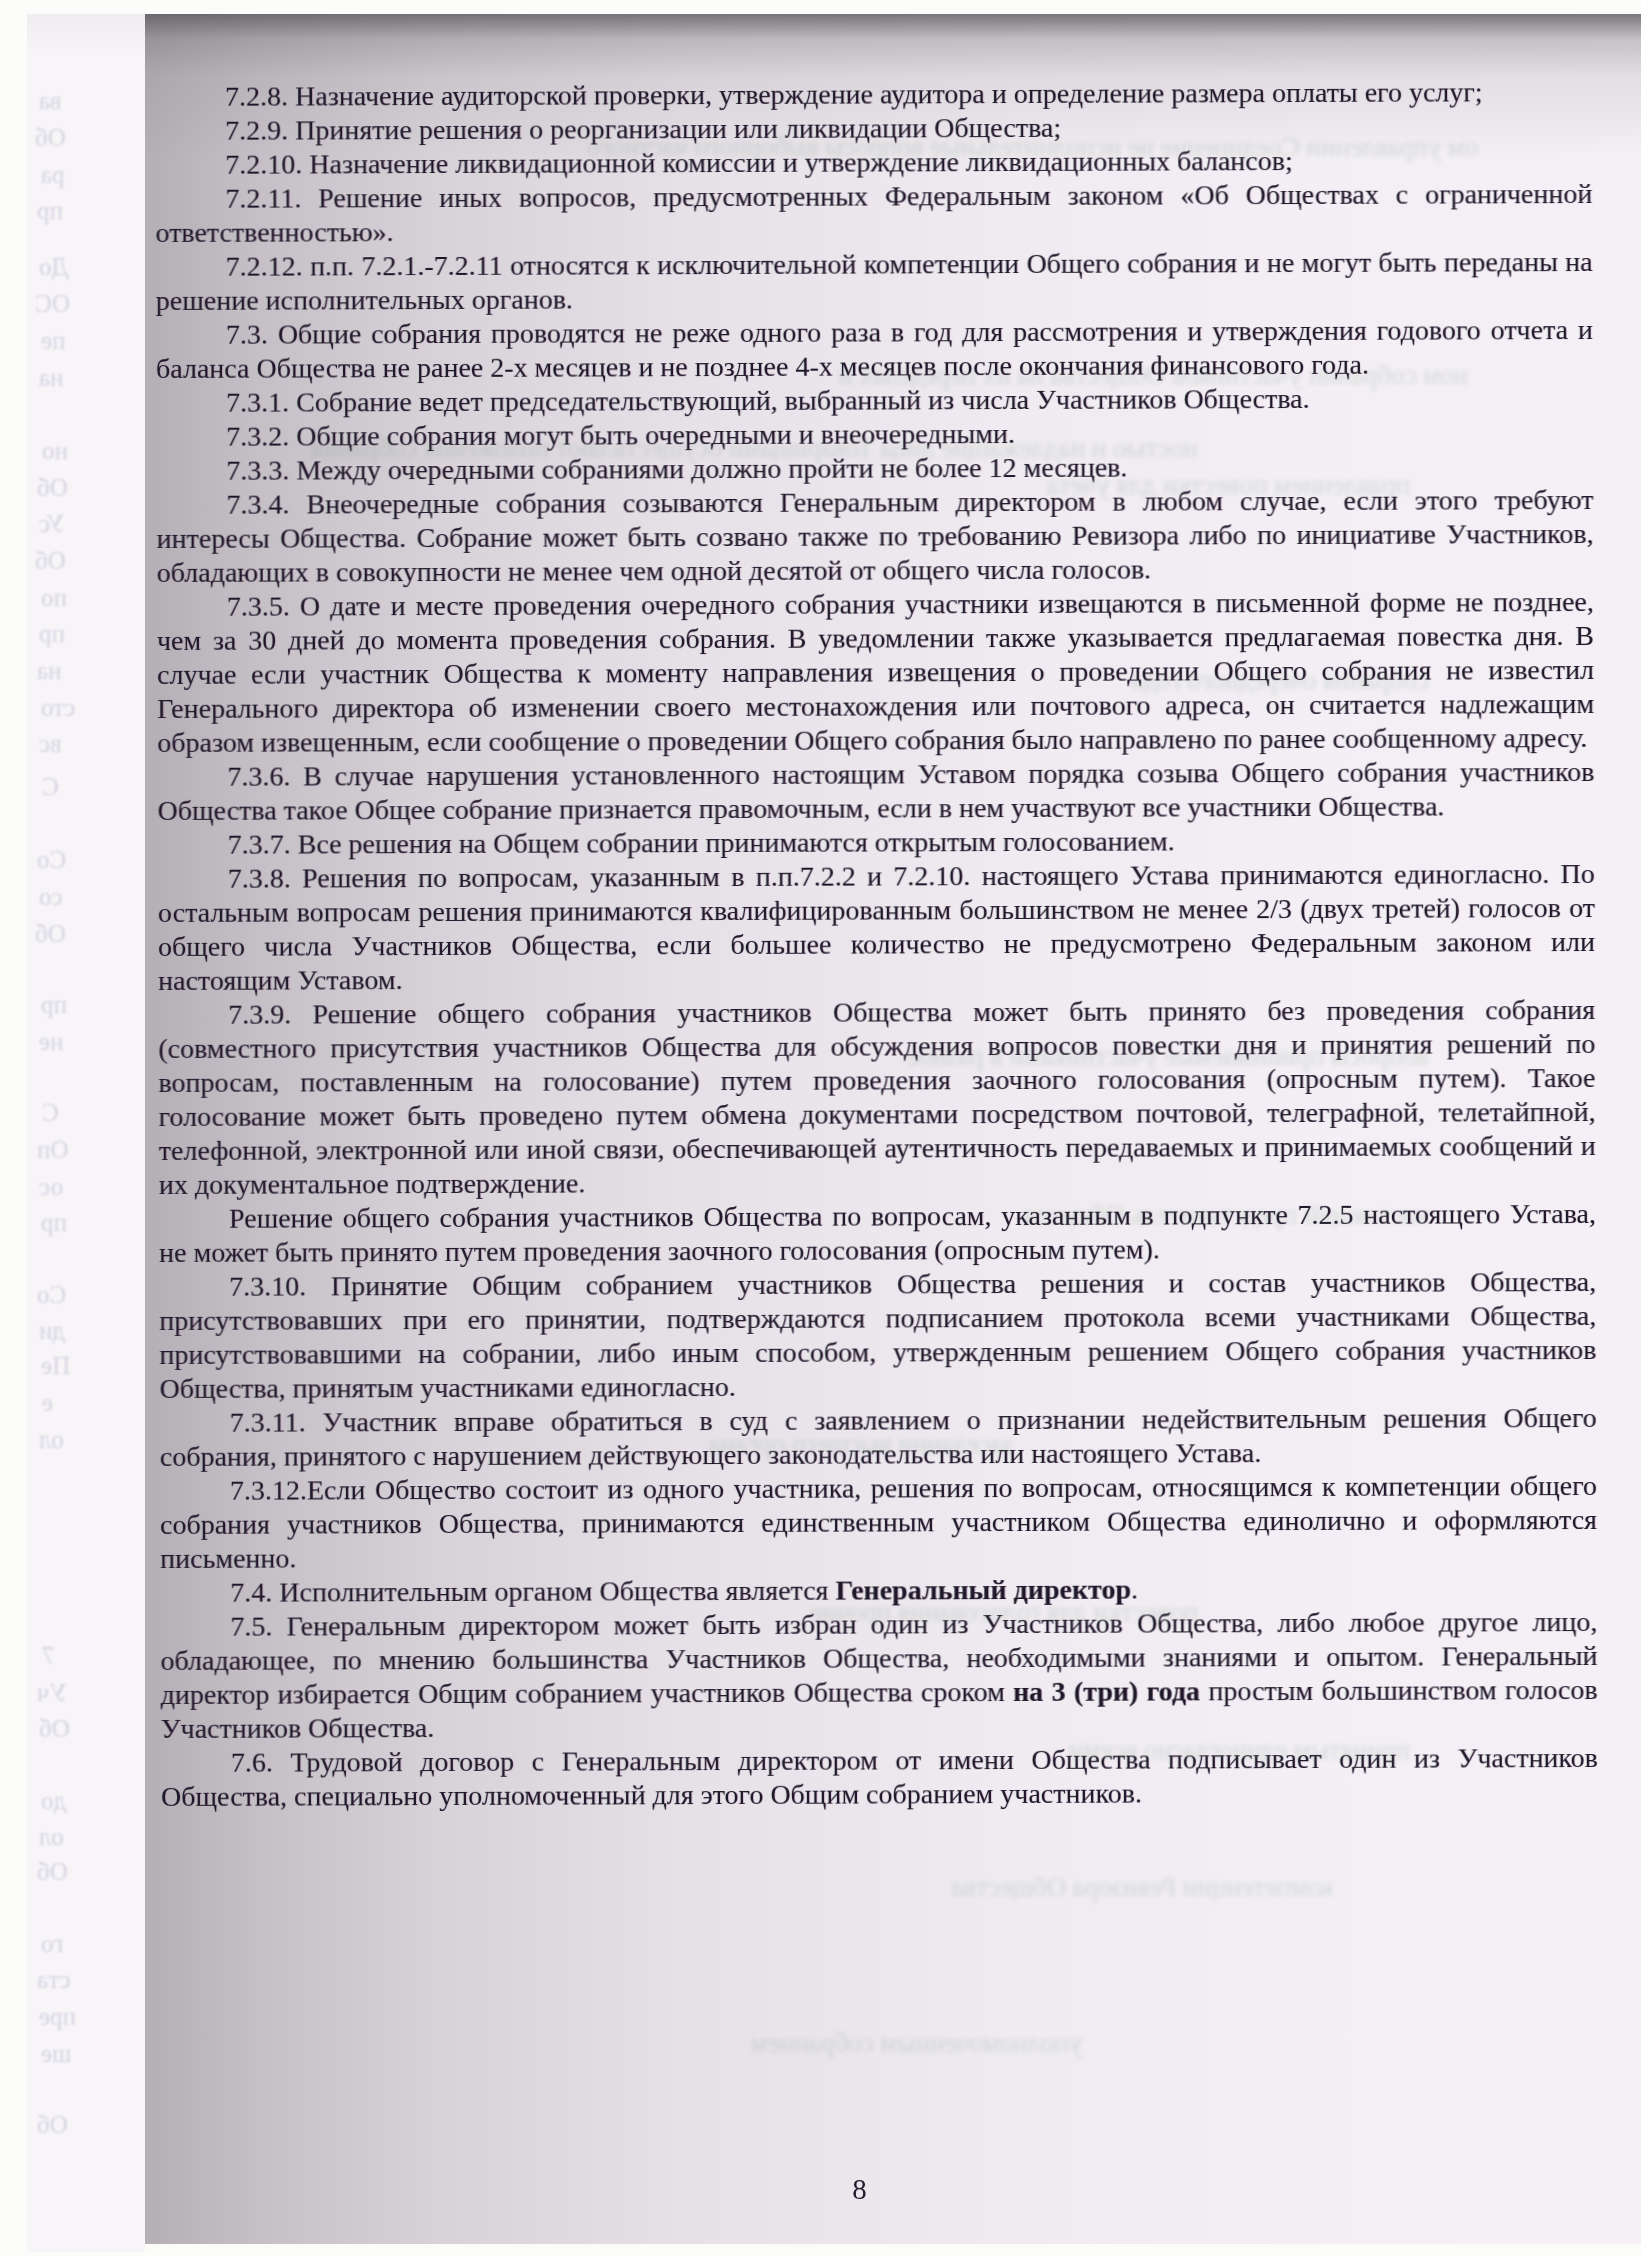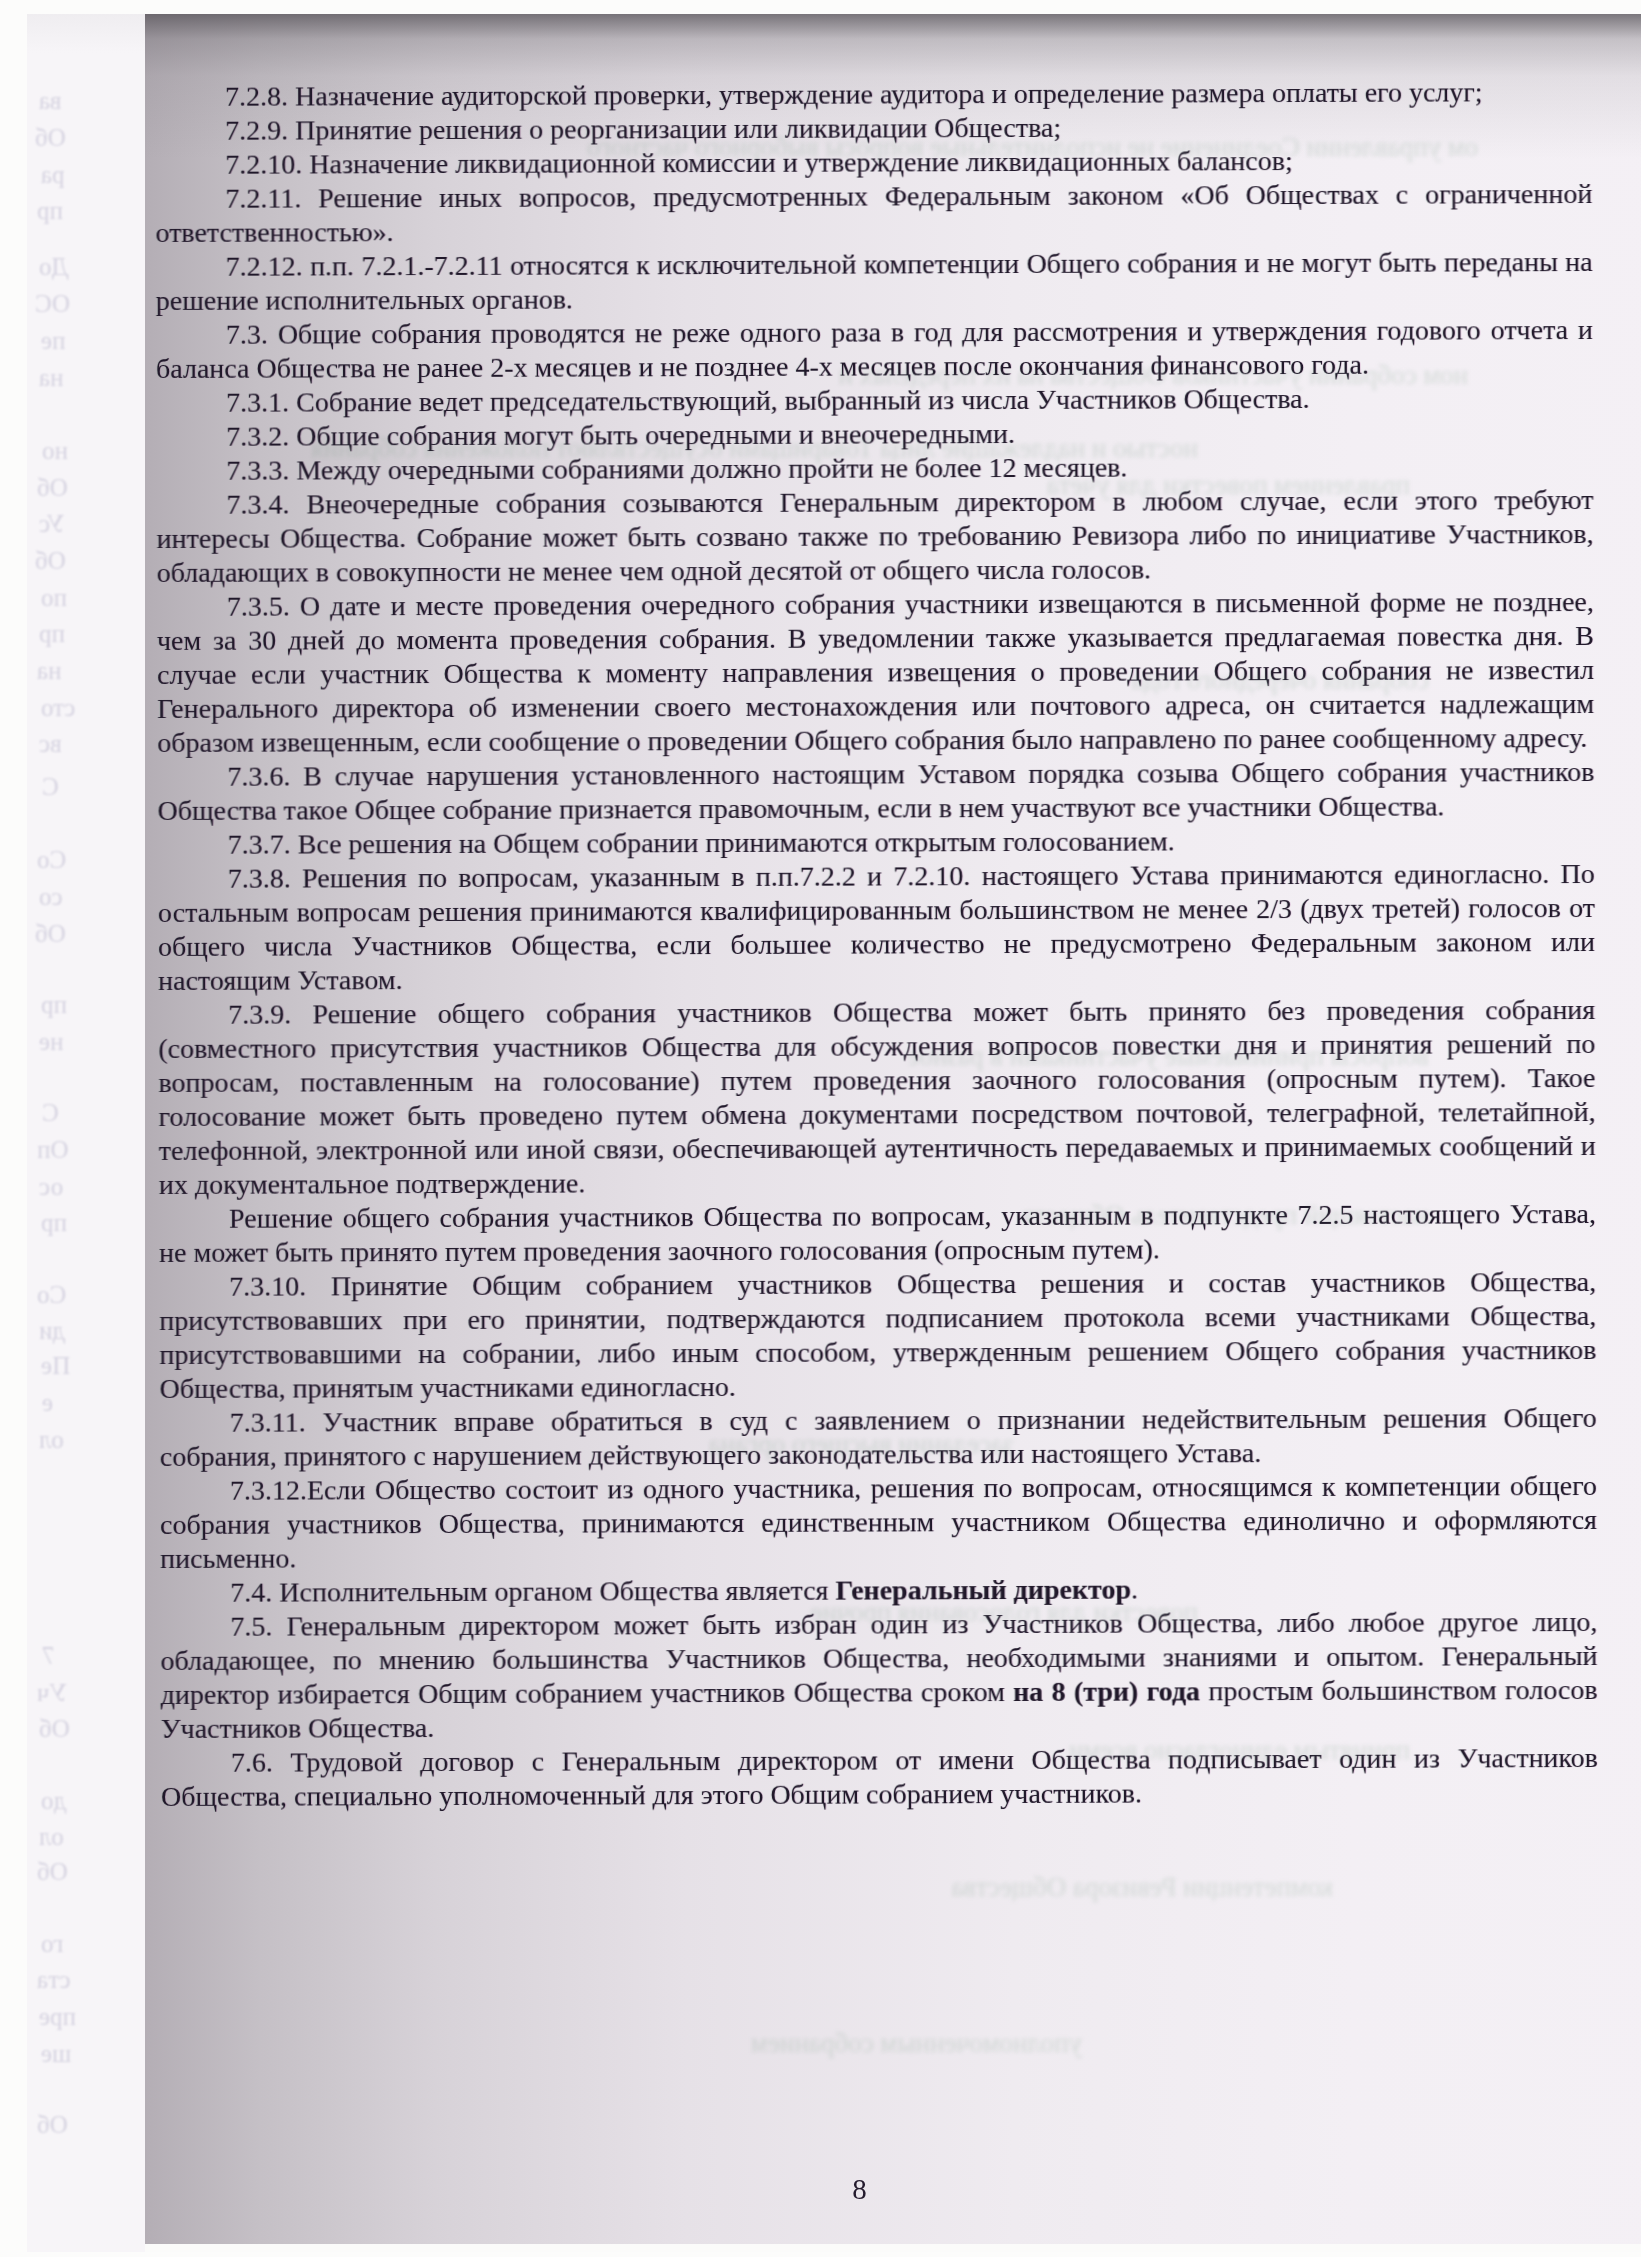--- a/index.html
+++ b/index.html
@@ -92,21 +92,21 @@
         <p><span>7.3.5. О дате и месте проведения очередного собрания участники извещаются в письменной форме не позднее, чем за 30 дней до момента проведения собрания. В уведомлении также указывается предлагаемая повестка дня. В случае если участник Общества к моменту направления извещения о проведении Общего собрания не известил Генерального директора об изменении своего местонахождения или почтового адреса, он считается надлежащим образом извещенным, если сообщение о проведении Общего собрания было направлено по ранее сообщенному адресу.</span></p>
         <p><span>7.3.6. В случае нарушения установленного настоящим Уставом порядка созыва Общего собрания участников Общества такое Общее собрание признается правомочным, если в нем участвуют все участники Общества.</span></p>
         <p><span>7.3.7. Все решения на Общем собрании принимаются открытым голосованием.</span></p>
         <p><span>7.3.8. Решения по вопросам, указанным в п.п.7.2.2 и 7.2.10. настоящего Устава принимаются единогласно. По остальным вопросам решения принимаются квалифицированным большинством не менее 2/3 (двух третей) голосов от общего числа Участников Общества, если большее количество не предусмотрено Федеральным законом или настоящим Уставом.</span></p>
         <p><span>7.3.9. Решение общего собрания участников Общества может быть принято без проведения собрания (совместного присутствия участников Общества для обсуждения вопросов повестки дня и принятия решений по вопросам, поставленным на голосование) путем проведения заочного голосования (опросным путем). Такое голосование может быть проведено путем обмена документами посредством почтовой, телеграфной, телетайпной, телефонной, электронной или иной связи, обеспечивающей аутентичность передаваемых и принимаемых сообщений и их документальное подтверждение.</span></p>
         <p><span>Решение общего собрания участников Общества по вопросам, указанным в подпункте 7.2.5 настоящего Устава, не может быть принято путем проведения заочного голосования (опросным путем).</span></p>
         <p><span>7.3.10. Принятие Общим собранием участников Общества решения и состав участников Общества, присутствовавших при его принятии, подтверждаются подписанием протокола всеми участниками Общества, присутствовавшими на собрании, либо иным способом, утвержденным решением Общего собрания участников Общества, принятым участниками единогласно.</span></p>
         <p><span>7.3.11. Участник вправе обратиться в суд с заявлением о признании недействительным решения Общего собрания, принятого с нарушением действующего законодательства или настоящего Устава.</span></p>
         <p><span>7.3.12.Если Общество состоит из одного участника, решения по вопросам, относящимся к компетенции общего собрания участников Общества, принимаются единственным участником Общества единолично и оформляются письменно.</span></p>
         <p><span>7.4. Исполнительным органом Общества является </span><b>Генеральный директор</b><span>.</span></p>
-        <p><span>7.5. Генеральным директором может быть избран один из Участников Общества, либо любое другое лицо, обладающее, по мнению большинства Участников Общества, необходимыми знаниями и опытом. Генеральный директор избирается Общим собранием участников Общества сроком </span><b>на 8 (три) года</b><span> простым большинством голосов Участников Общества.</span></p>
+        <p><span>7.5. Генеральным директором может быть избран один из Участников Общества, либо любое другое лицо, обладающее, по мнению большинства Участников Общества, необходимыми знаниями и опытом. Генеральный директор избирается Общим собранием участников Общества сроком </span><b>на 3 (три) года</b><span> простым большинством голосов Участников Общества.</span></p>
         <p><span>7.6. Трудовой договор с Генеральным директором от имени Общества подписывает один из Участников Общества, специально уполномоченный для этого Общим собранием участников.</span></p>
       </div>
     <div class="pagenum">8</div>
   <div class="bleed" style="left: 145px; top: 118px; width: 1188px;">ом управлении Соединение не исполнительные вопросы выборного частного</div>
       <div class="bleed" style="left: 135px; top: 346px; width: 1188px;">ном собрании участников Общества на их переделах и</div>
       <div class="bleed" style="left: 87px; top: 419px; width: 966px;">ностью и надлежащие лица Товарищами осуществляют положения собрания</div>
       <div class="bleed" style="left: 531px; top: 456px; width: 734px;">правлением повестки для учета</div>
       <div class="bleed" style="left: 724px; top: 651px; width: 560px;">собрания очередного года</div>
       <div class="bleed" style="left: 647px; top: 1027px; width: 637px;">вопросы принимаемые участниками в разное</div>
       <div class="bleed" style="left: 821px; top: 1186px; width: 463px;">настоящий представитель Обществ</div>

